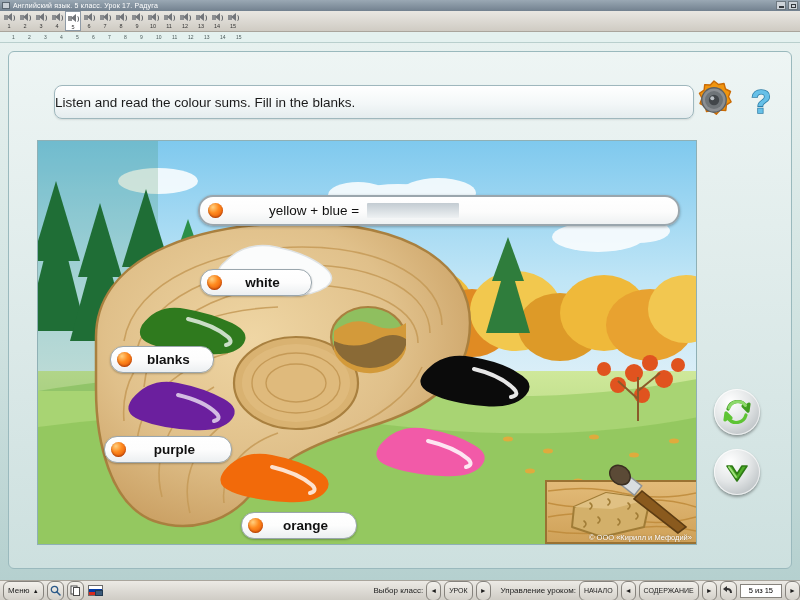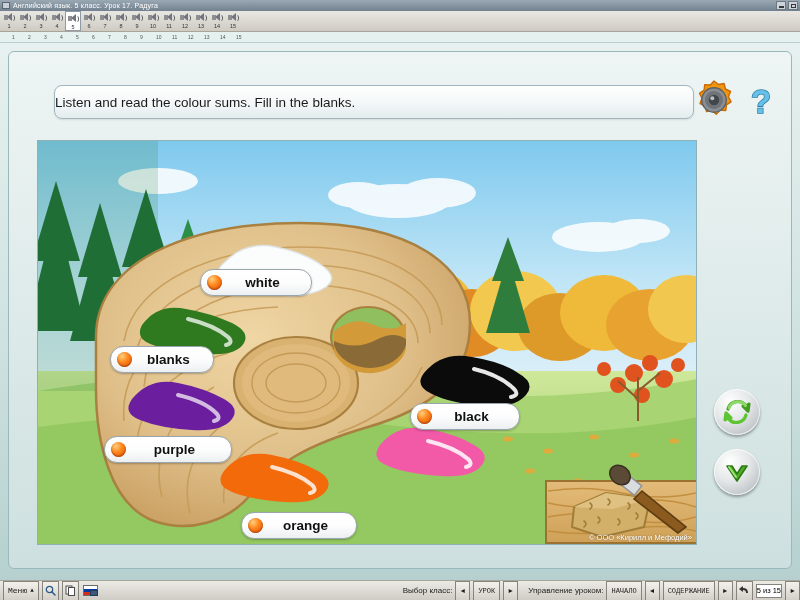--- a/index.html
+++ b/index.html
@@ -163,35 +163,34 @@
   }
 
   
   .statusbar {
     position: absolute; left: 0; top: 580px; width: 800px; height: 20px;
     background: linear-gradient(to bottom, #eceae5, #cfccc5);
     border-top: 1px solid #a9a59c;
     display: flex; align-items: center; font-size: 8px; color: #1c1c1c;
   }
   .sb-btn {
-    height: 20px; border: 1px solid #86837d; border-radius: 0;
+    height: 20px; border: 1px solid #86837d; border-radius: 6px;
     background: linear-gradient(to bottom, #f3f1ec, #d3d0c9);
     display: flex; align-items: center; justify-content: center;
     padding: 0 4px; margin-left: 3px; cursor: pointer; white-space: nowrap;
     font-size: 8px;
-    font-family: Liberation Mono, monospace;
   }
   .sb-icon-btn { width: 17px; padding: 0; }
   .sb-label { margin-left: 10px; white-space: nowrap; font-size: 8px; }
   .sb-arrow { width: 15px; padding: 0; font-size: 7px; }
   .sb-tiny { font-size: 7px; }
   .sb-page {
     height: 14px; border: 1px solid #86837d; background: #ffffff;
     display: flex; align-items: center; justify-content: center;
-    padding: 0 0; margin-left: 3px; font-size: 7.5px; color: #000;
+    padding: 0 8px; margin-left: 3px; font-size: 7.5px; color: #000;
   }
   .sb-spacer { flex: 1; }
   .flag {
     width: 15px; height: 11px; margin-left: 4px; position: relative;
     border: 1px solid #6b6b6b; cursor: pointer;
   }
   .flag i { display: block; height: 3px; }
 </style>
 </head>
 <body>
@@ -537,32 +536,33 @@
             </g>
 
             <g>
               <path d="M640 392 L596 358 L604 350 L648 386 Z" fill="#8a5a1e" stroke="#5d3c12" stroke-width="1.6"></path>
               <rect x="584" y="338" width="18" height="12" transform="rotate(38 593 344)" fill="#d9dde0" stroke="#8d9296" stroke-width="1.4"></rect>
               <ellipse cx="582" cy="334" rx="11" ry="9" transform="rotate(38 582 334)" fill="#5b4a36" stroke="#3b2f21" stroke-width="1.4"></ellipse>
             </g>
           </g>
         </svg>
 
+        <div class="sum-row">
+          <span class="chip-dot"></span>
+          <span class="sum-text">yellow + blue =</span>
+          <span class="sum-blank" title=""></span>
+        </div>
 
         <div class="chip" style="left:162px; top:128px; width:112px;">
           <span class="chip-dot"></span>
           <span class="chip-label">white</span>
         </div>
         <div class="chip" style="left:72px; top:205px; width:104px;">
           <span class="chip-dot"></span>
           <span class="chip-label">blanks</span>
-        </div>
-        <div class="chip" style="left:372px; top:262px; width:110px;">
-          <span class="chip-dot"></span>
-          <span class="chip-label">black</span>
         </div>
         <div class="chip" style="left:66px; top:295px; width:128px;">
           <span class="chip-dot"></span>
           <span class="chip-label">purple</span>
         </div>
         <div class="chip" style="left:172px; top:371px; width:116px;margin-left:31px;">
           <span class="chip-dot"></span>
           <span class="chip-label">orange</span>
         </div>
 

